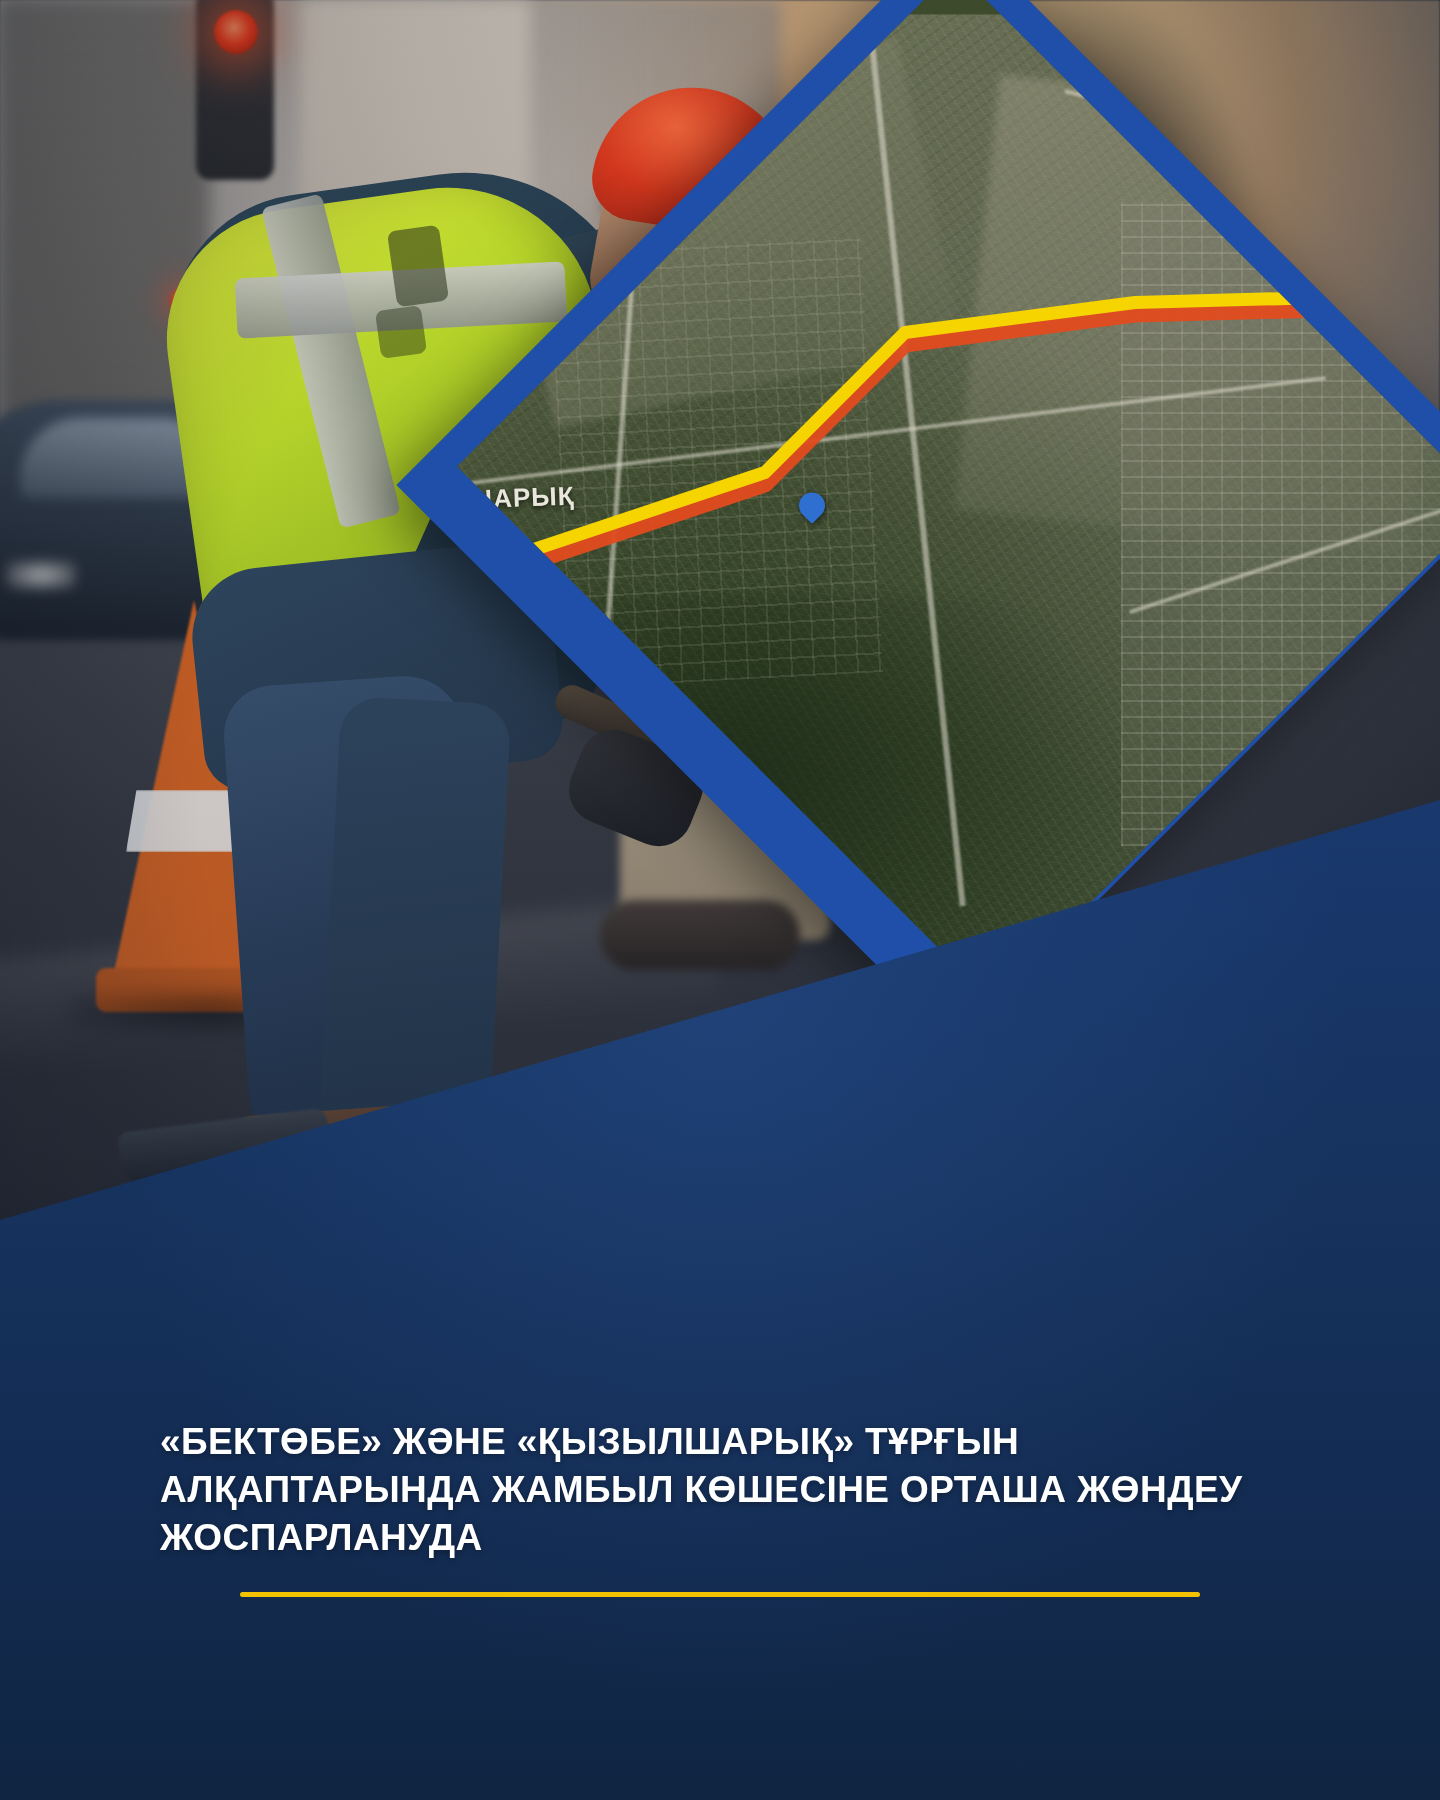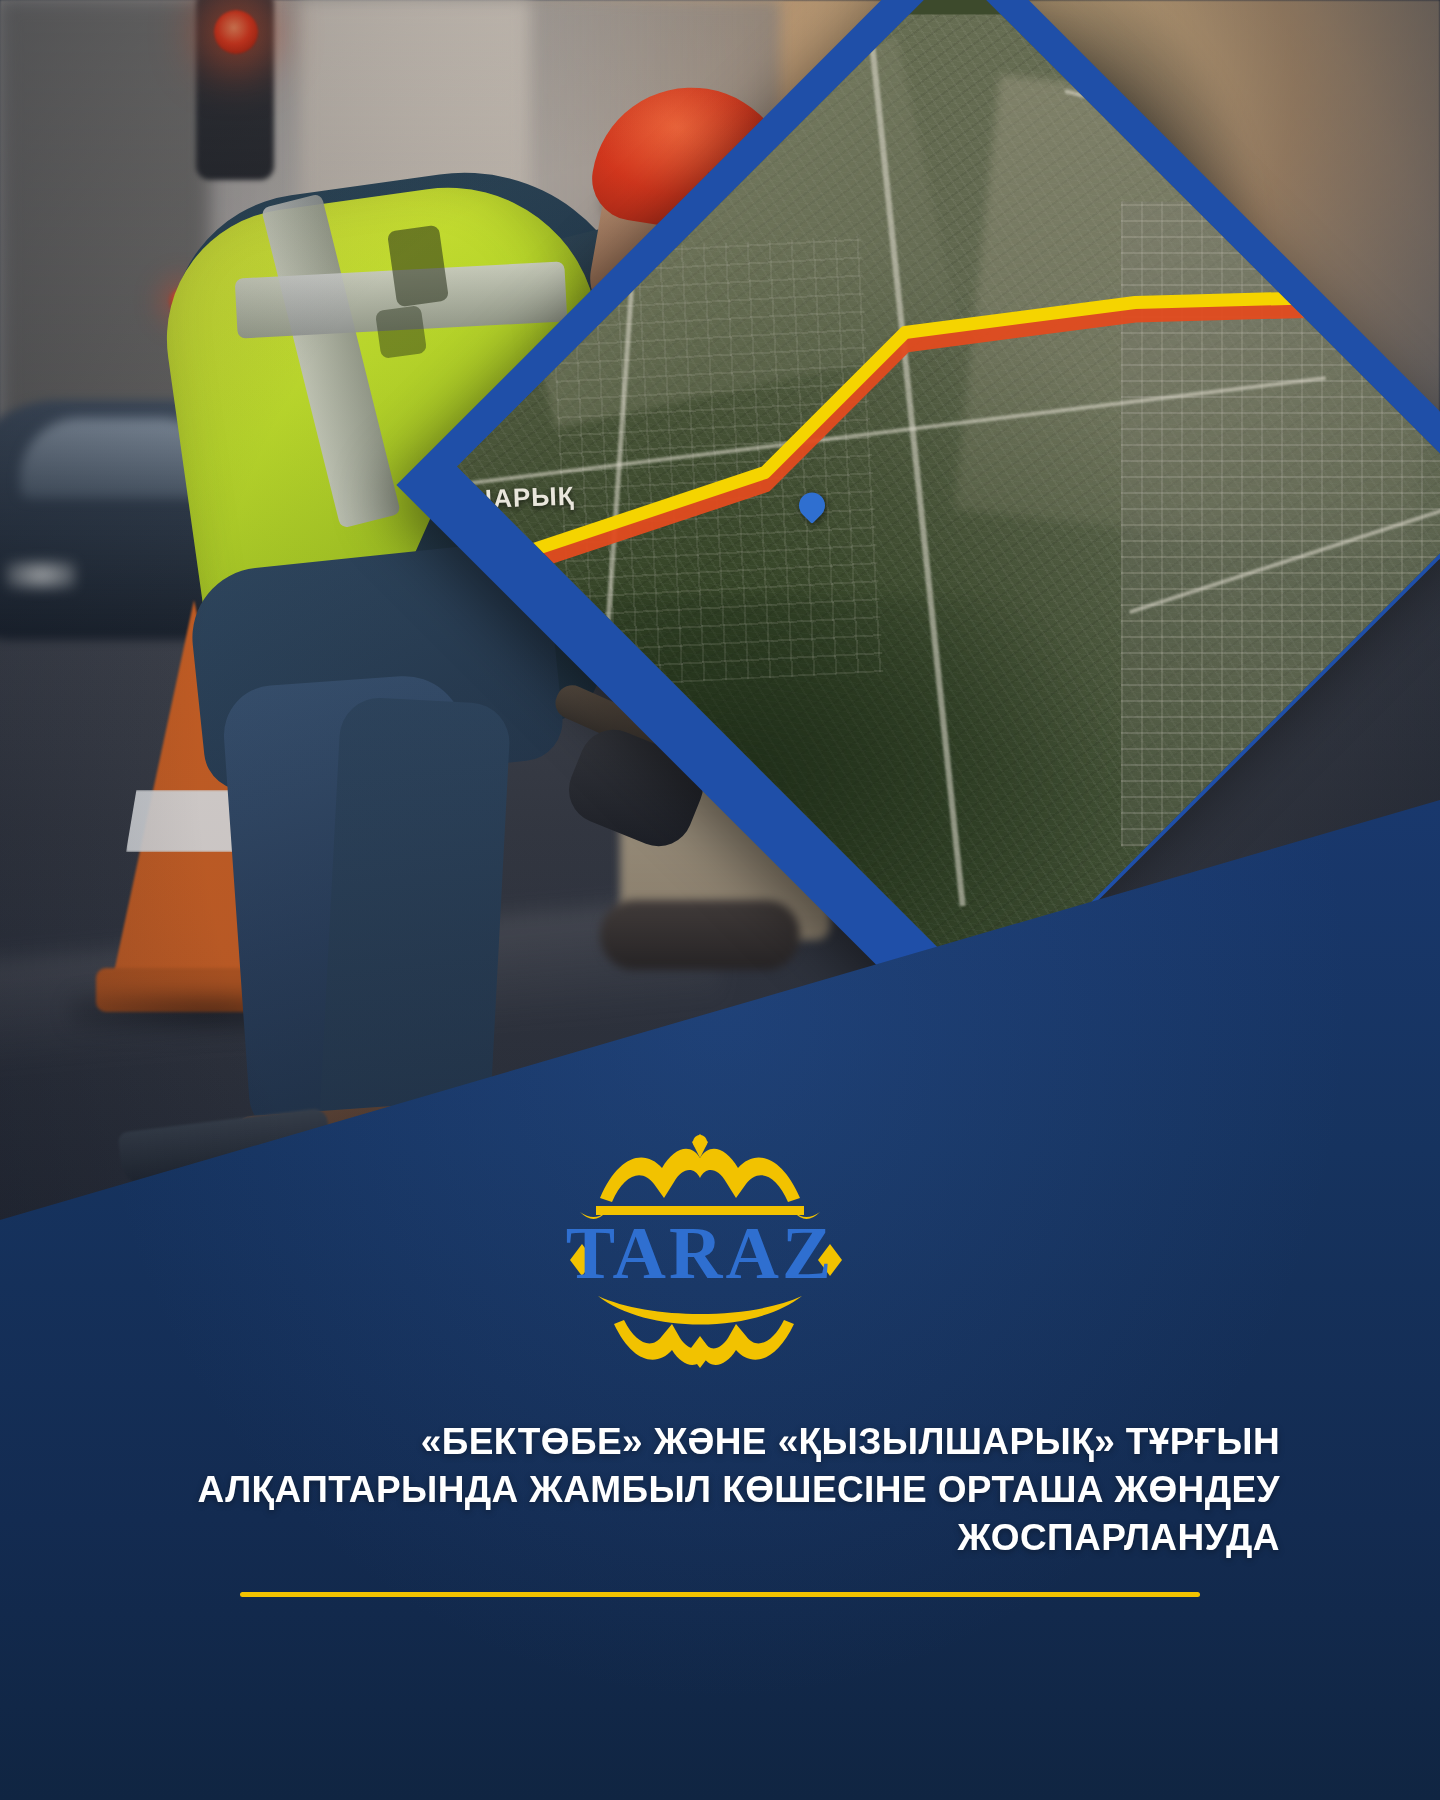--- a/index.html
+++ b/index.html
@@ -513,21 +513,21 @@
   }
   .logo svg { display: block; }
 
   
   .text-kk {
     position: absolute;
     left: 50%;
     transform: translateX(-50%);
     top: 1418px;
     width: 1120px;
-    text-align: right;
+    text-align: left;
     color: #ffffff;
     font-size: 37px;
     line-height: 1.3;
     font-weight: 700;
     letter-spacing: 0.4px;
     text-shadow: 0 2px 6px rgba(0,0,0,0.35);
   }
   .divider {
     position: absolute;
     left: 50%;
@@ -638,46 +638,17 @@
 
         <div class="map-pin"></div>
         <div class="map-label">ШАРЫҚ</div>
       </div>
     </div>
   </div>
 
   <div class="blue-panel"></div>
   <div class="blue-panel-glow"></div>
 
-  <div class="logo">
-    <svg width="360" height="260" viewBox="0 0 360 260">
-
-      <g fill="#f2c200">
-        <path d="M60 78 C78 36 104 28 122 48 C134 28 150 22 160 38 C170 22 186 28 198 48 C216 28 242 36 260 78 L248 82 C236 54 218 48 206 64 L196 78 L186 62 C178 48 166 46 160 58 C154 46 142 48 134 62 L124 78 L114 64 C102 48 84 54 72 82 Z"></path>
-        <path d="M152 6 L160 22 L168 6 L160 -2 Z" transform="translate(0,16)"></path>
-        <circle cx="160" cy="22" r="7"></circle>
-        <path d="M56 86 h208 v9 H56 z"></path>
-        <path d="M40 92 q14 10 26 0 q-12 14 -26 0z"></path>
-        <path d="M280 92 q-14 10 -26 0 q12 14 26 0z"></path>
-      </g>
-
-      <g fill="#f2c200">
-        <path d="M30 140 l12 -16 l12 16 l-12 16 z"></path>
-        <path d="M278 140 l12 -16 l12 16 l-12 16 z"></path>
-      </g>
-
-      <text x="160" y="158" text-anchor="middle" font-family="Liberation Serif, serif" font-size="74" font-weight="700" letter-spacing="3" fill="#2f6fd0">TARAZ</text>
-
-      <path d="M58 176 C110 200 210 200 262 176 C214 214 106 214 58 176 Z" fill="#f2c200"></path>
-
-      <g fill="#f2c200" transform="translate(0,300) scale(1,-1)">
-        <path d="M74 96 C92 58 116 52 132 70 C142 54 156 50 164 62 C172 50 186 54 196 70 C212 52 236 58 254 96 L244 100 C232 76 216 70 206 84 L196 96 L188 82 C180 70 170 68 164 78 C158 68 148 70 140 82 L132 96 L122 84 C112 70 96 76 84 100 Z"></path>
-      </g>
-      <g fill="#f2c200">
-        <path d="M152 226 l12 -16 l12 16 l-12 16 z" transform="translate(-4,6)"></path>
-      </g>
-    </svg>
-  </div>
 
   <div class="text-kk">«БЕКТӨБЕ» ЖӘНЕ «ҚЫЗЫЛШАРЫҚ» ТҰРҒЫН АЛҚАПТАРЫНДА ЖАМБЫЛ КӨШЕСІНЕ ОРТАША ЖӨНДЕУ ЖОСПАРЛАНУДА</div>
   <div class="divider"></div>
 
 </div>
 
 </body></html>

